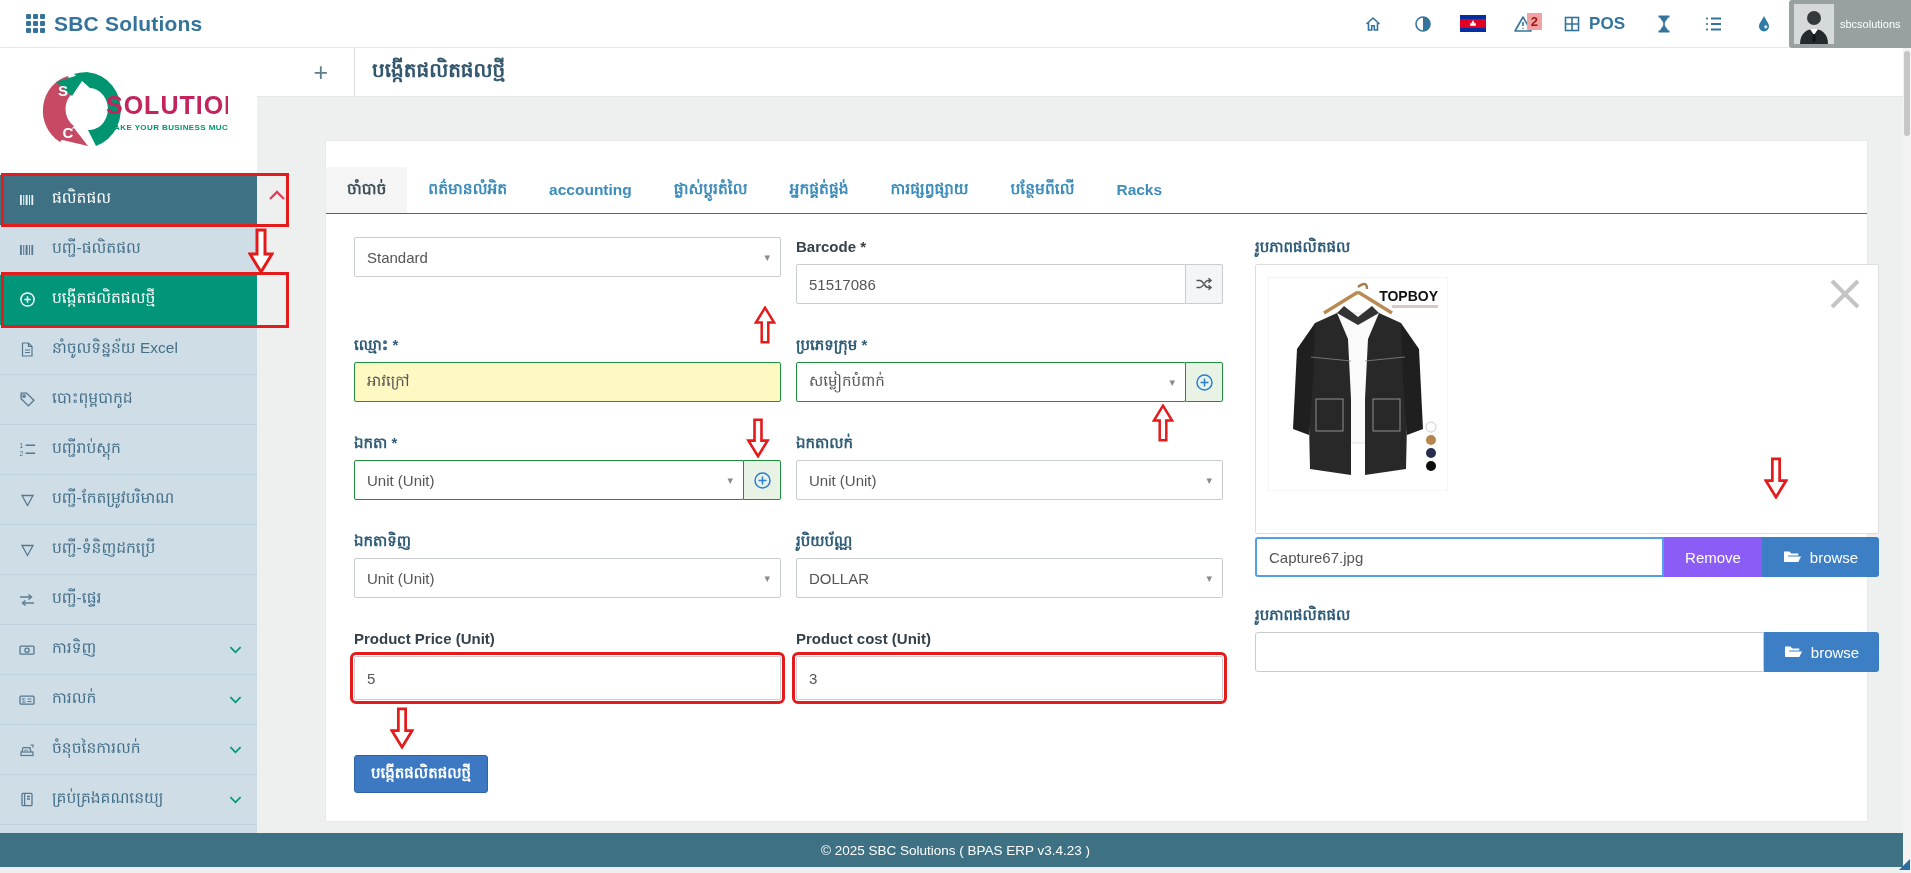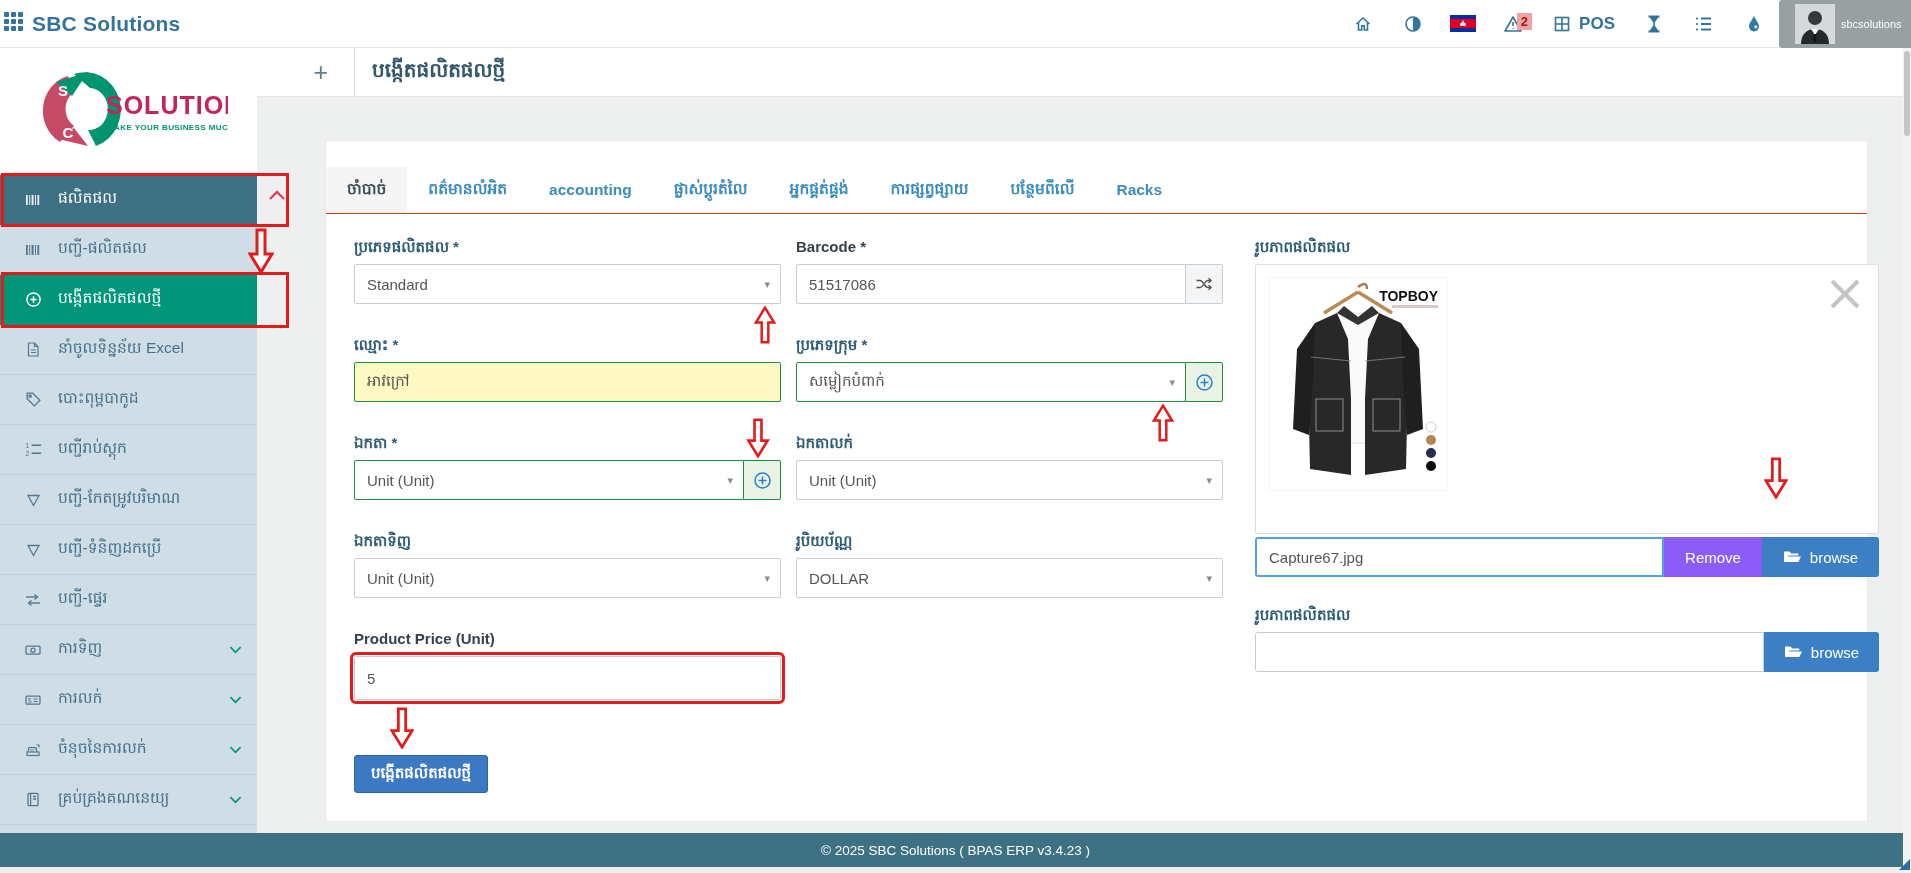--- a/index.html
+++ b/index.html
@@ -2,34 +2,34 @@
 <html><head>
 <meta charset="utf-8">
 <style>
   *{margin:0;padding:0;box-sizing:border-box}
   html,body{background:#fff}
   body{font-family:"Liberation Sans","DejaVu Sans",sans-serif}
   .page{position:relative;width:1911px;height:873px;overflow:hidden;background:#eef0f0}
 
   
   .header{position:absolute;top:0;left:0;width:100%;height:48px;background:#fff;border-bottom:1px solid #e4e7e9;display:flex;align-items:center;z-index:6}
-  .brand{display:flex;align-items:flex-start;gap:9px;padding-left:4px;color:#34749c;font-weight:700;font-size:21px;letter-spacing:.2px}
+  .brand{display:flex;align-items:center;gap:9px;padding-left:26px;color:#34749c;font-weight:700;font-size:21px;letter-spacing:.2px}
   .apps-grid{display:grid;grid-template-columns:repeat(3,5px);grid-template-rows:repeat(3,5px);gap:2px}
   .apps-grid i{background:#34749c;border-radius:1px}
   .header-right{margin-left:auto;display:flex;align-items:center;height:48px}
   .hicon{width:50px;height:48px;display:flex;align-items:center;justify-content:center;color:#34749c;cursor:pointer;position:relative}
   .pos{display:flex;align-items:center;gap:7px;color:#34749c;font-weight:600;font-size:17px;padding:0 14px;cursor:pointer}
   .badge2{position:absolute;top:13px;right:6px;background:#f0a2a2;color:#a31515;font-weight:700;font-size:13px;line-height:1;padding:2px 4px}
-  .avatar-box{width:132px;height:48px;background:#98a0a2;display:flex;align-items:center;gap:6px;padding-left:16px;cursor:pointer;border-radius:3px 0 0 3px}
+  .avatar-box{width:122px;height:48px;background:#98a0a2;display:flex;align-items:center;gap:6px;padding-left:5px;cursor:pointer;border-radius:3px 0 0 3px}
   .avatar-box .uname{color:#fff;font-size:11px}
 
   
   .sidebar{position:absolute;top:48px;left:0;width:257px;bottom:40px;background:#cfdde6;z-index:4}
   .logo-box{height:127px;background:#fff;display:flex;align-items:center;justify-content:center;border-bottom:1px solid #e3e3e3}
-  .side-item{height:50px;display:flex;align-items:center;gap:15px;padding:0 14px 0 23px;color:#44708a;font-size:15.5px;border-bottom:1px solid #bed2dd;cursor:pointer}
+  .side-item{height:50px;display:flex;align-items:center;gap:15px;padding:0 14px 0 17px;color:#44708a;font-size:15.5px;border-bottom:1px solid #bed2dd;cursor:pointer}
   .side-item .s-icon{width:20px;display:flex;justify-content:center;color:#557890;flex:0 0 20px}
   .side-item .chev{margin-left:auto;color:#019579;display:flex}
   .side-item.dark{background:#3d7183;color:#fff;border-bottom:1px solid #3d7183}
   .side-item.dark .s-icon{color:#e8eef2}
   .side-item.active{background:#019579;color:#fff;border-bottom:1px solid #019579}
   .side-item.active .s-icon{color:#fff}
 
   
   .main{position:absolute;left:257px;top:48px;right:0;bottom:40px;display:flex;flex-direction:column}
   .titlebar{height:49px;background:#fff;display:flex;align-items:center;border-bottom:1px solid #e6e6e6;flex:0 0 49px}
@@ -384,21 +384,20 @@
           <span class="tab">ផ្លាស់ប្តូរតំលៃ</span>
           <span class="tab">អ្នកផ្គត់ផ្គង់</span>
           <span class="tab">ការផ្សព្វផ្សាយ</span>
           <span class="tab">បន្ថែមពីលើ</span>
           <span class="tab">Racks</span>
         </div>
 
         <div class="form-left">
 
           <div class="fg">
-            <span class="flabel">ប្រភេទផលិតផល *</span>
             <div class="selectbox">
               <span>Standard</span>
               <span class="caret">▾</span>
             </div>
           </div>
 
           <div class="fg">
             <span class="flabel latin">Barcode *</span>
             <div class="hrow">
               <input class="inp" value="51517086" style="">
@@ -473,20 +472,24 @@
               <span>DOLLAR</span>
               <span class="caret">▾</span>
             </div>
           </div>
 
           <div class="fg">
             <span class="flabel latin">Product Price (Unit)</span>
             <input class="inp tall red-outline" value="5" style="">
           </div>
 
+          <div class="fg">
+            <span class="flabel latin">Product cost (Unit)</span>
+            <input class="inp tall red-outline" value="3" style="">
+          </div>
         </div>
 
         <button class="submit-btn">បង្កើតផលិតផលថ្មី</button>
 
         <div class="right-panel">
           <span class="flabel">រូបភាពផលិតផល</span>
           <div class="preview">
             <svg class="jacket" width="180" height="214" viewBox="0 0 180 214">
               <rect width="180" height="214" fill="#fff" stroke="#ececec"></rect>
               <path d="M90 10 q9 -7 9 2" fill="none" stroke="#a87c4a" stroke-width="2.4"></path>

